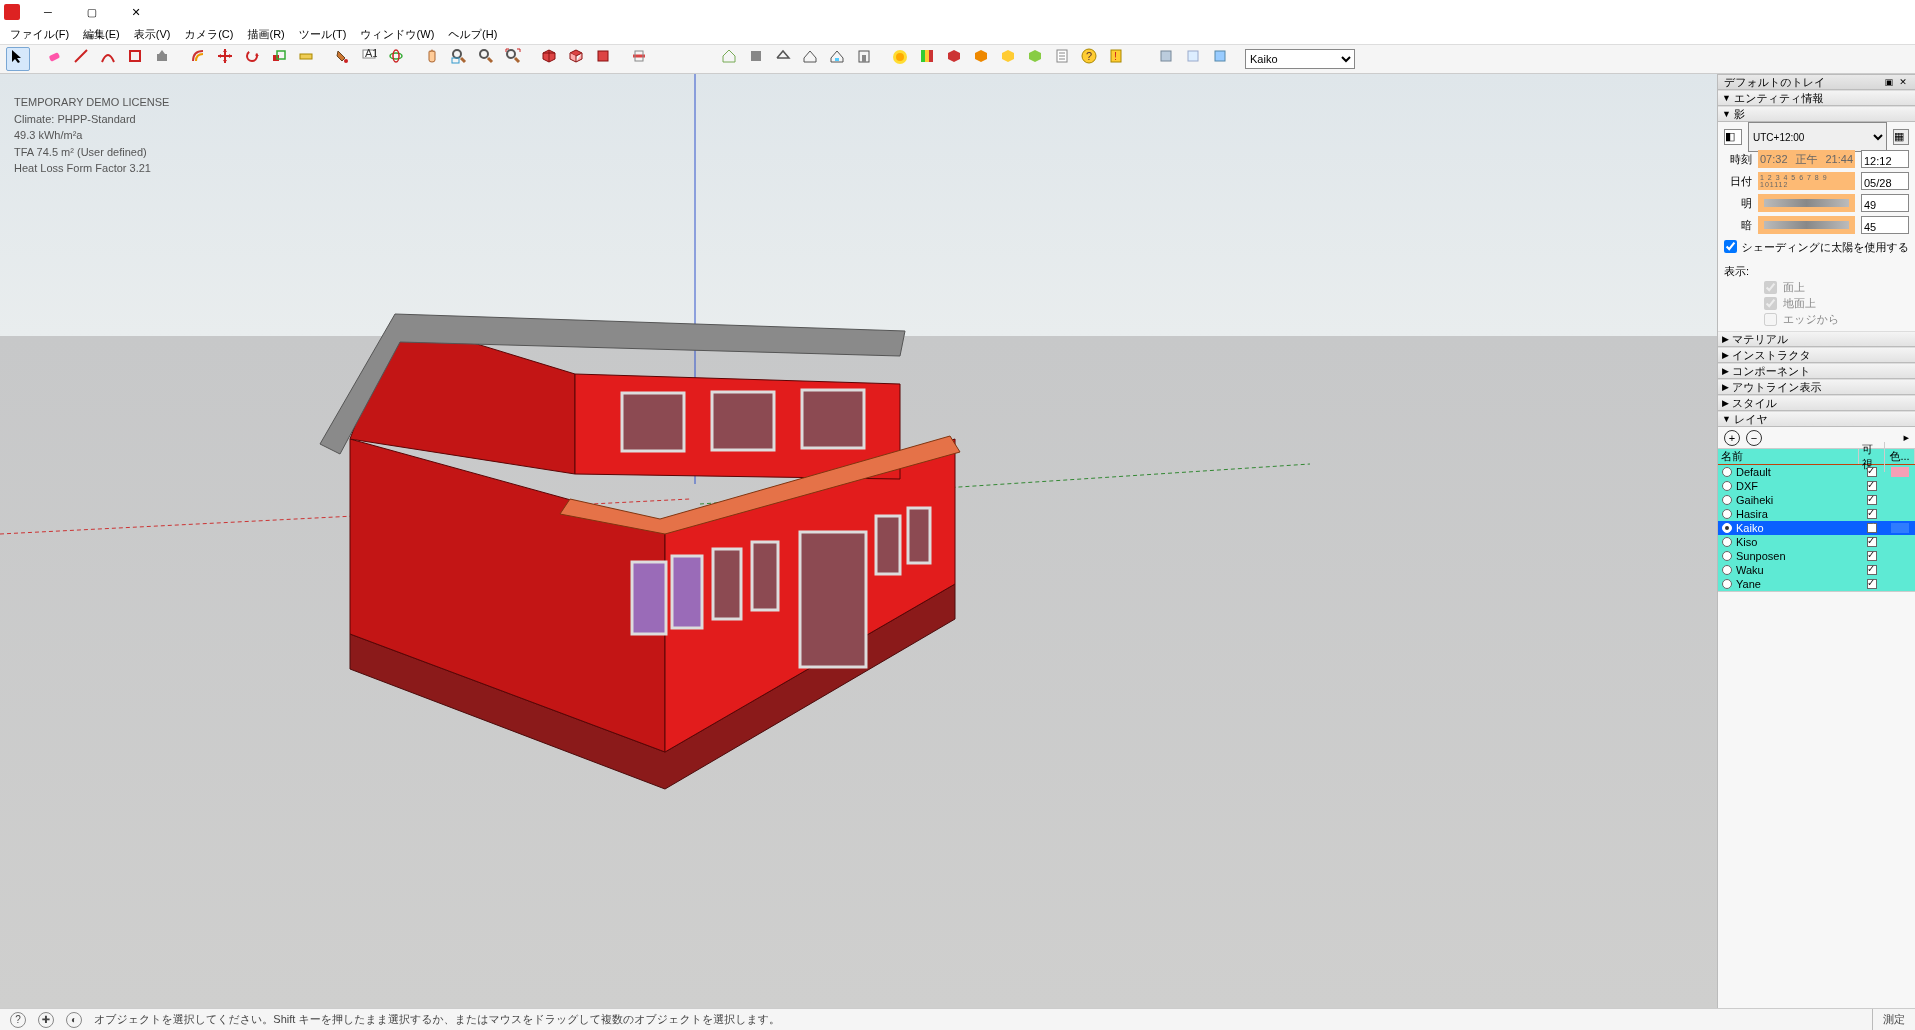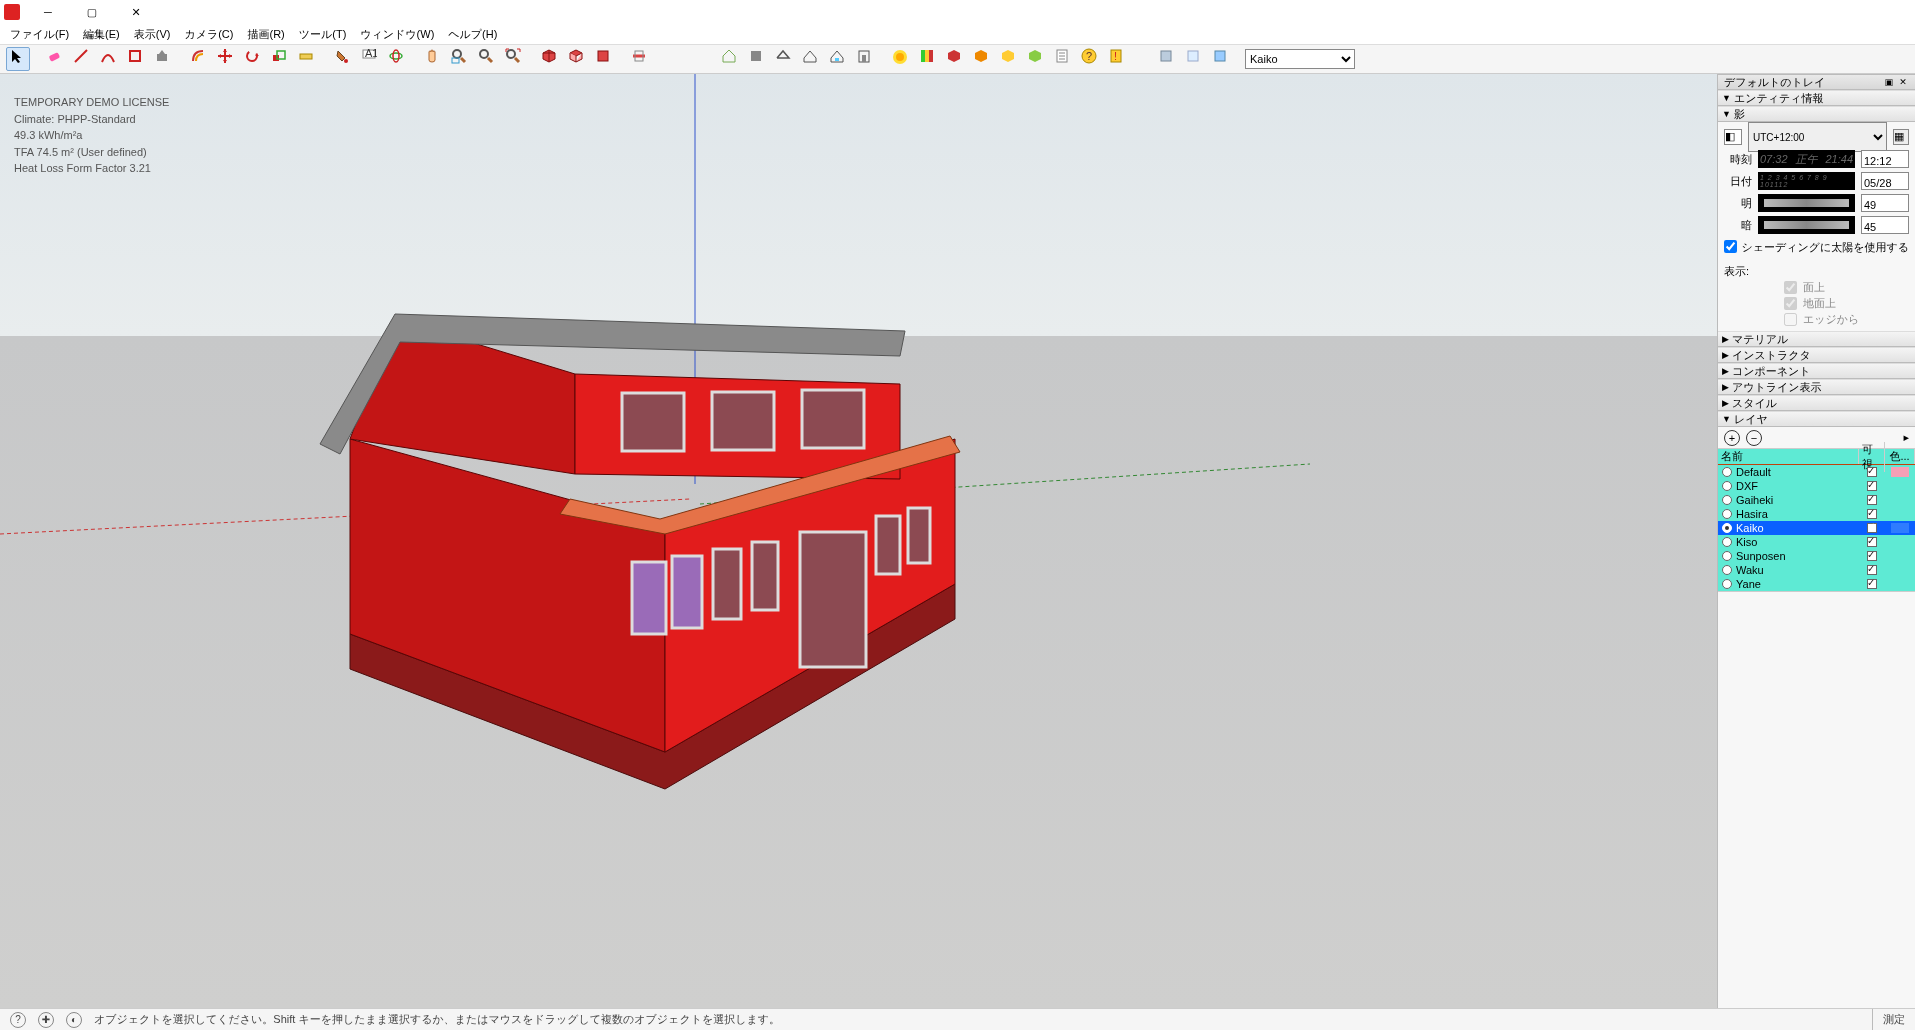--- a/index.html
+++ b/index.html
@@ -21,26 +21,26 @@
 .overlay-text { position: absolute; top: 20px; left: 14px; color: #555; font-size: 14px; line-height: 1.5; font-family: Verdana, sans-serif; }
 .tray { width: 198px; background: #ececec; border-left: 1px solid #bbb; display: flex; flex-direction: column; }
 .tray-title { height: 16px; background: linear-gradient(#e9e9e9,#d8d8d8); border-bottom: 1px solid #bbb; border-top: 1px solid #bbb; display: flex; align-items: center; padding: 0 6px; font-size: 11px; }
 .panel-header { height: 16px; background: linear-gradient(#f4f4f4,#e2e2e2); border-top: 1px solid #ddd; border-bottom: 1px solid #bbb; display: flex; align-items: center; padding: 0 4px; cursor: pointer; font-size: 11px; }
 .panel-header .arrow { margin-right: 3px; font-size: 9px; }
 .panel-body { background: #f7f7f7; padding: 4px 6px; font-size: 11px; }
 .entity-body { height: 88px; font-weight: bold; }
 .shadow-body .row { display: flex; align-items: center; height: 22px; gap: 6px; }
 .shadow-body .lbl { width: 28px; text-align: right; }
 .shadow-body select, .shadow-body input.timebox { height: 30px; font-size: 10px; border: 1px solid #888; }
-.shadow-body .slider-area { flex: 1; height: 18px; position: relative; background: #000000; font-size: 8px; display: flex; align-items: center; justify-content: space-between; padding: 0 2px; color: #666; font-style: italic; }
+.shadow-body .slider-area { flex: 1; height: 18px; position: relative; background: #fdba74; font-size: 8px; display: flex; align-items: center; justify-content: space-between; padding: 0 2px; color: #666; }
 .shadow-body .slider-bar { height: 8px; flex: 1; background: linear-gradient(90deg,#bbb,#888,#bbb); margin: 0 4px; }
 .spinner { width: 48px; height: 18px; border: 1px solid #888; display: flex; align-items: flex-end; padding: 0 2px; background: #fff; font-size: 10px; }
 .shadow-body .chk { display: flex; align-items: flex-start; gap: 4px; }
 .display-opts { margin-top: 6px; }
-.display-opts .chk { margin-left: 60px; color: #888; display: flex; align-items: center; gap: 6px; height: 16px; }
+.display-opts .chk { margin-left: 40px; color: #888; display: flex; align-items: center; gap: 6px; height: 16px; }
 .display-opts .chk input { accent-color: #888; }
 .layer-body { padding: 0; }
 .layer-toolbar { height: 22px; display: flex; align-items: center; padding: 0 6px; gap: 6px; background: #f7f7f7; border-bottom: 1px solid #ccc; }
 .layer-toolbar .btn { width: 16px; height: 16px; border: 1.5px solid #333; border-radius: 50%; display: flex; align-items: center; justify-content: center; font-size: 11px; cursor: pointer; }
 .layer-table { width: 100%; }
 .layer-head, .layer-row { display: flex; align-items: center; height: 14px; font-size: 11px; }
 .layer-head { background: #5eead4; border-bottom: 1px solid #c2410c; height: 16px; }
 .layer-head .col { border-right: 1px solid #ccc; padding: 0 3px; }
 .col-name { flex: 1; display: flex; align-items: center; gap: 4px; padding-left: 4px; }
 .col-vis { width: 26px; display: flex; justify-content: center; }

